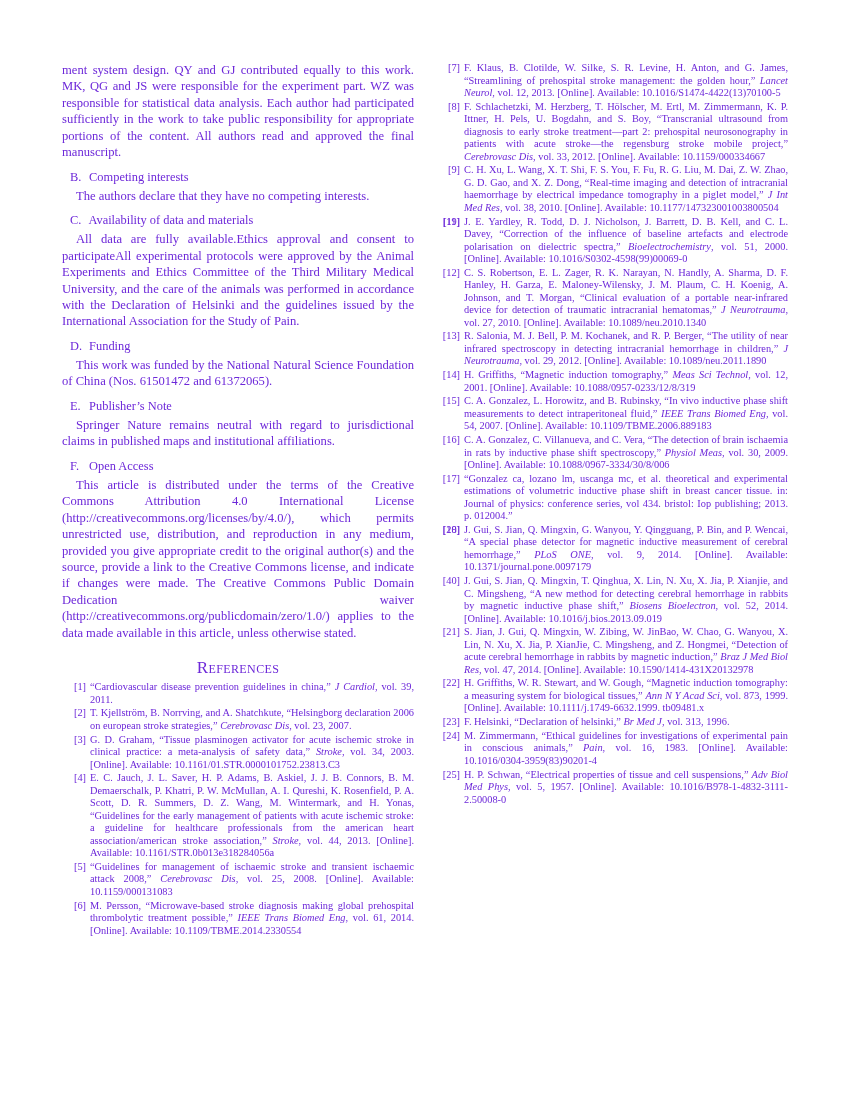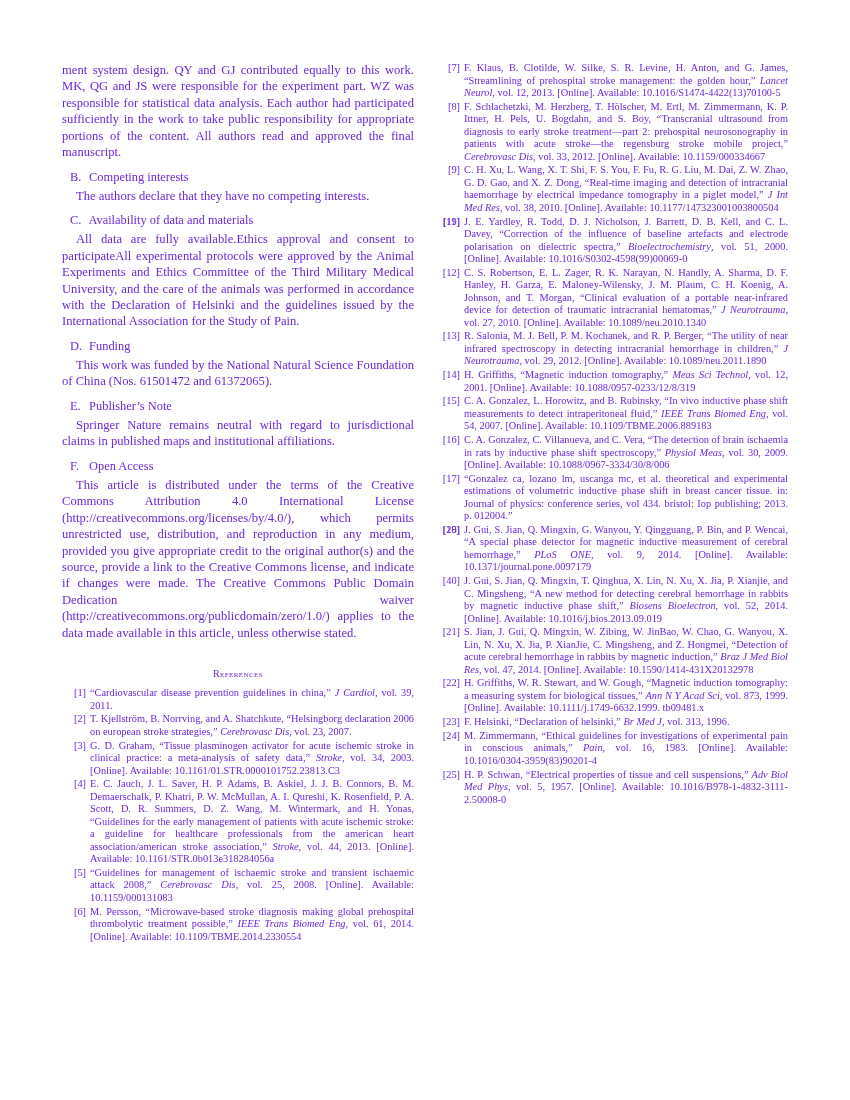--- a/index.html
+++ b/index.html
@@ -51,23 +51,23 @@
     line-height: 16px;
     text-align: left;
   }
   h3.sec .lbl {
     display: inline-block;
     min-width: 16px;
   }
 
   
   .refs-title {
-    margin: 26px 0 6px 0;
+    margin: 20px 0 6px 0;
     text-align: center;
-    font-size: 10px;
+    font-size: 17px;
     font-weight: normal;
     font-variant: small-caps;
     letter-spacing: 0.4px;
     line-height: 14px;
   }
   ul.reflist {
     list-style: none;
     margin: 0;
     padding: 0;
   }

